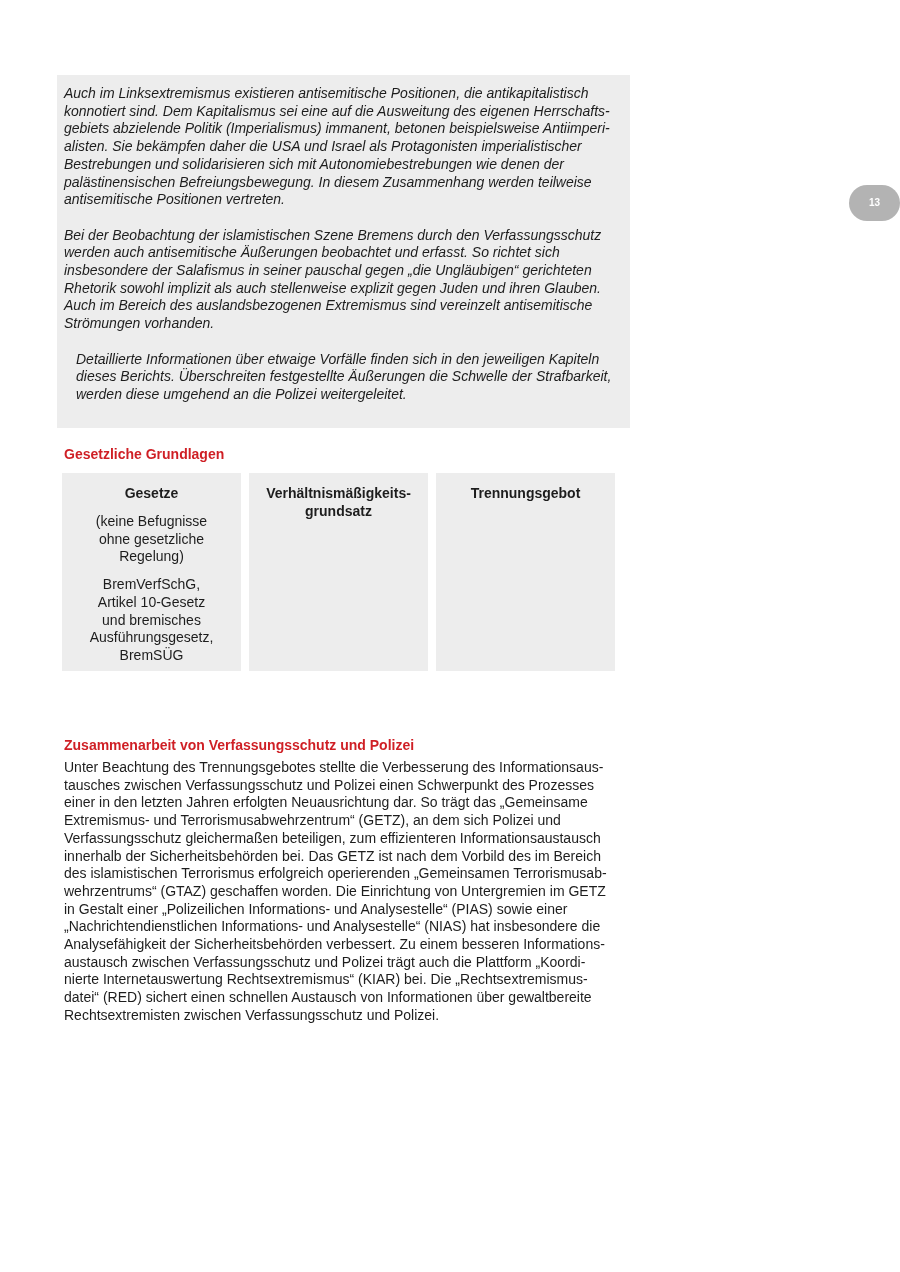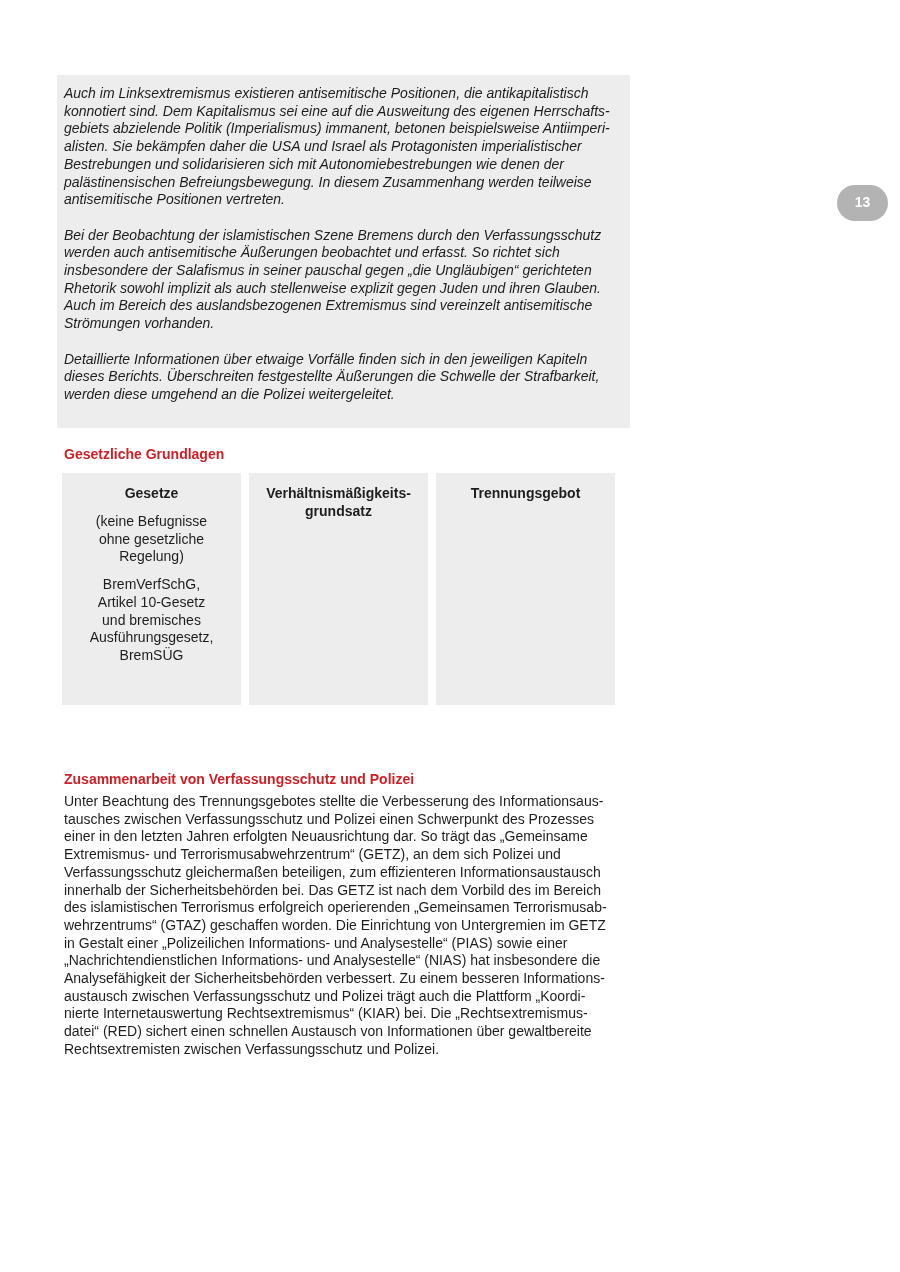--- a/index.html
+++ b/index.html
@@ -24,40 +24,40 @@
     width: 573px;
     box-sizing: border-box;
     background: #ededed;
     padding: 10px 0 24px 7px;
   }
   .intro-block p {
     margin: 0 0 17.7px 0;
     white-space: pre;
     font-style: italic;
   }
-  .intro-block p.last { margin-bottom: 0; }
+  .intro-block p.last { margin-bottom: 0; margin-left: 12px; }
 
   .red-heading {
     color: #cf1f25;
     font-size: 14px;
     font-weight: bold;
     line-height: 17.7px;
     margin: 0 0 0 7px;
   }
   .red-heading.legal { margin-top: 18px; margin-bottom: 10px; }
   .red-heading.coop  { margin-top: 66px; margin-bottom: 4px; }
 
   .boxes {
     display: flex;
     gap: 8px;
     margin-left: 5px;
   }
   .box {
     width: 179px;
-    height: 232px;
+    height: 198px;
     box-sizing: border-box;
     background: #ededed;
     text-align: center;
     padding: 12px 6px 0 6px;
   }
   .box-title {
     font-weight: bold;
     white-space: pre-line;
     margin-bottom: 10px;
   }
@@ -67,28 +67,28 @@
     text-align: center;
   }
 
   .coop-paragraph {
     margin: 0 0 0 7px;
     white-space: pre;
   }
 
   .page-number-tab {
     position: absolute;
-    right: 12px;
+    right: 0;
     top: 185px;
     width: 51px;
     height: 36px;
     background: #b3b3b3;
     color: #ffffff;
     font-weight: bold;
-    font-size: 14px;
+    font-size: 10px;
     display: flex;
     align-items: center;
     justify-content: center;
     border-radius: 18px;
   }
 </style>
 </head>
 <body>
 
 <div class="page">

